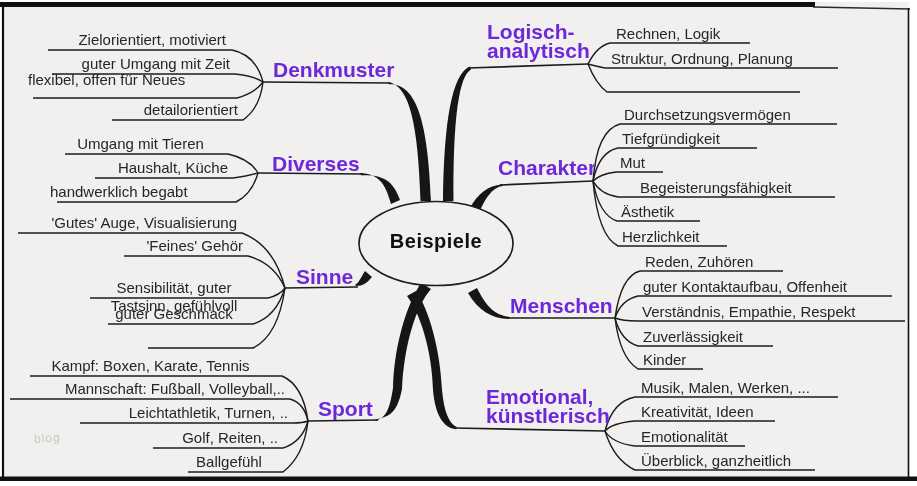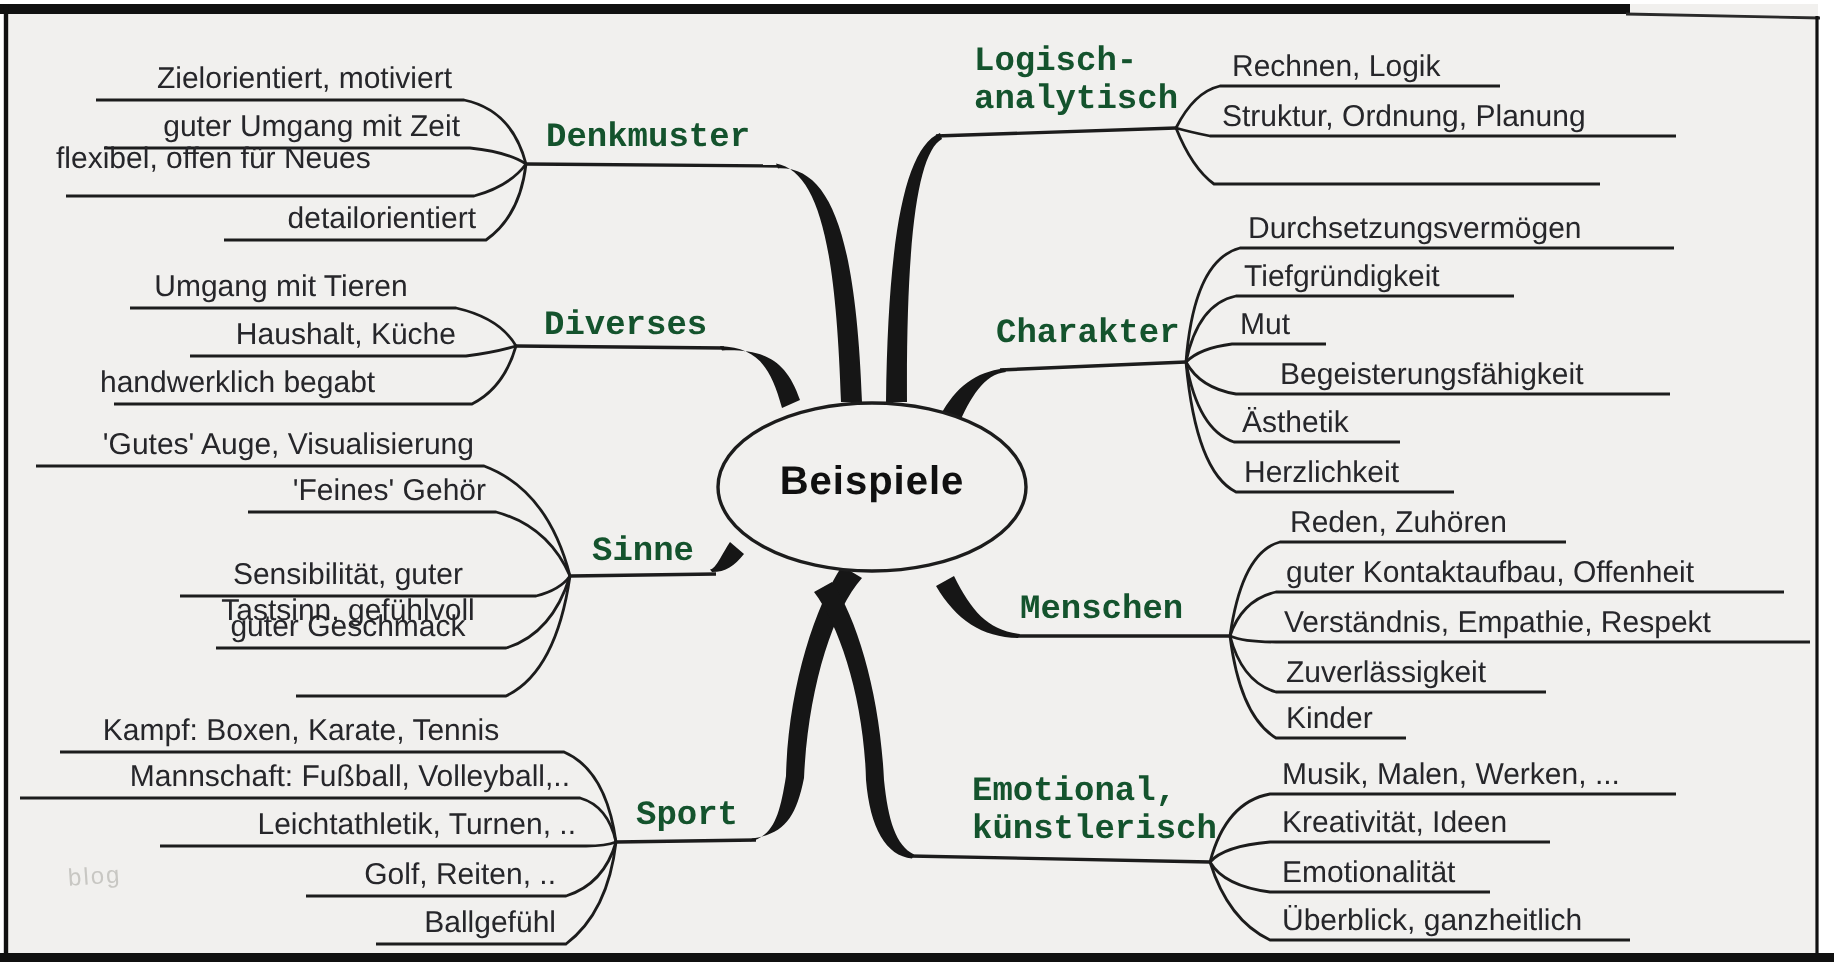--- a/index.html
+++ b/index.html
@@ -9,23 +9,22 @@
   }
   .paper{position:absolute;left:3px;top:2px;width:906px;height:477px;background:#f1f0ee;}
   svg.wires{position:absolute;left:0;top:0;}
   .leaf{
     position:absolute;font-size:15px;line-height:18px;color:#26262a;
     white-space:pre-line;
     text-align:center;
   }
   .leaf.r{white-space:nowrap;}
   .blabel{
-    position:absolute;font-size:17px;line-height:19px;font-weight:bold;color:#14532d;
+    position:absolute;font-size:21px;line-height:19px;font-weight:bold;color:#6d28d9;
     white-space:pre-line;
-    font-family:Liberation Mono, monospace;
   }
   .center-node{
     position:absolute;left:356px;top:230px;width:160px;text-align:center;
     font-size:20px;font-weight:bold;color:#101010;letter-spacing:.5px;
   }
   .watermark{
     position:absolute;left:34px;top:431px;font-size:12px;color:#c8c7c3;
     letter-spacing:1px;transform:rotate(-4deg);
   }
 </style>
@@ -140,21 +139,21 @@
   <div class="leaf" style="left:12px;top:214px;width:225px;text-align:right">'Gutes' Auge, Visualisierung</div>
   <div class="leaf" style="left:116px;top:237px;width:127px;text-align:right">'Feines' Gehör</div>
   <div class="leaf" style="left:85px;top:279px;width:178px;">Sensibilität, guter
 Tastsinn, gefühlvoll</div>
   <div class="leaf" style="left:100px;top:305px;width:148px;text-align:center">guter Geschmack</div>
 
   <div class="leaf" style="left:24px;top:357px;width:253px;text-align:center">Kampf: Boxen, Karate, Tennis</div>
   <div class="leaf" style="left:4px;top:380px;width:281px;text-align:right">Mannschaft: Fußball, Volleyball,..</div>
   <div class="leaf" style="left:74px;top:404px;width:214px;text-align:right">Leichtathletik, Turnen, ..</div>
   <div class="leaf" style="left:146px;top:429px;width:132px;text-align:right">Golf, Reiten, ..</div>
-  <div class="leaf" style="left:180px;top:453px;width:98px;text-align:right">Ballgefühl</div>
+  <div class="leaf" style="left:180px;top:453px;width:98px;text-align:center">Ballgefühl</div>
 
   <div class="leaf r" style="left:616px;top:25px">Rechnen, Logik</div>
   <div class="leaf r" style="left:611px;top:50px">Struktur, Ordnung, Planung</div>
 
   <div class="leaf r" style="left:624px;top:106px">Durchsetzungsvermögen</div>
   <div class="leaf r" style="left:622px;top:130px">Tiefgründigkeit</div>
   <div class="leaf r" style="left:620px;top:154px">Mut</div>
   <div class="leaf r" style="left:640px;top:179px">Begeisterungsfähigkeit</div>
   <div class="leaf r" style="left:621px;top:203px">Ästhetik</div>
   <div class="leaf r" style="left:622px;top:228px">Herzlichkeit</div>

